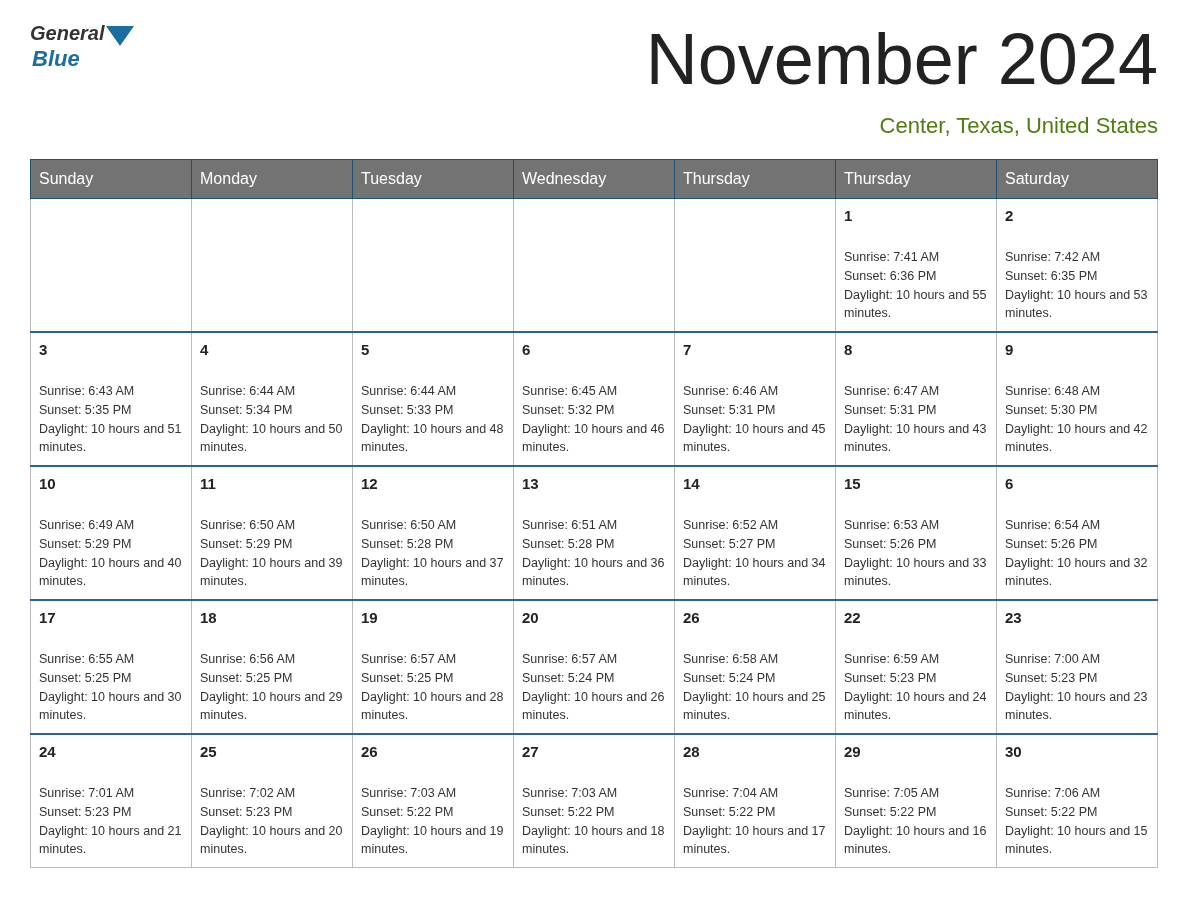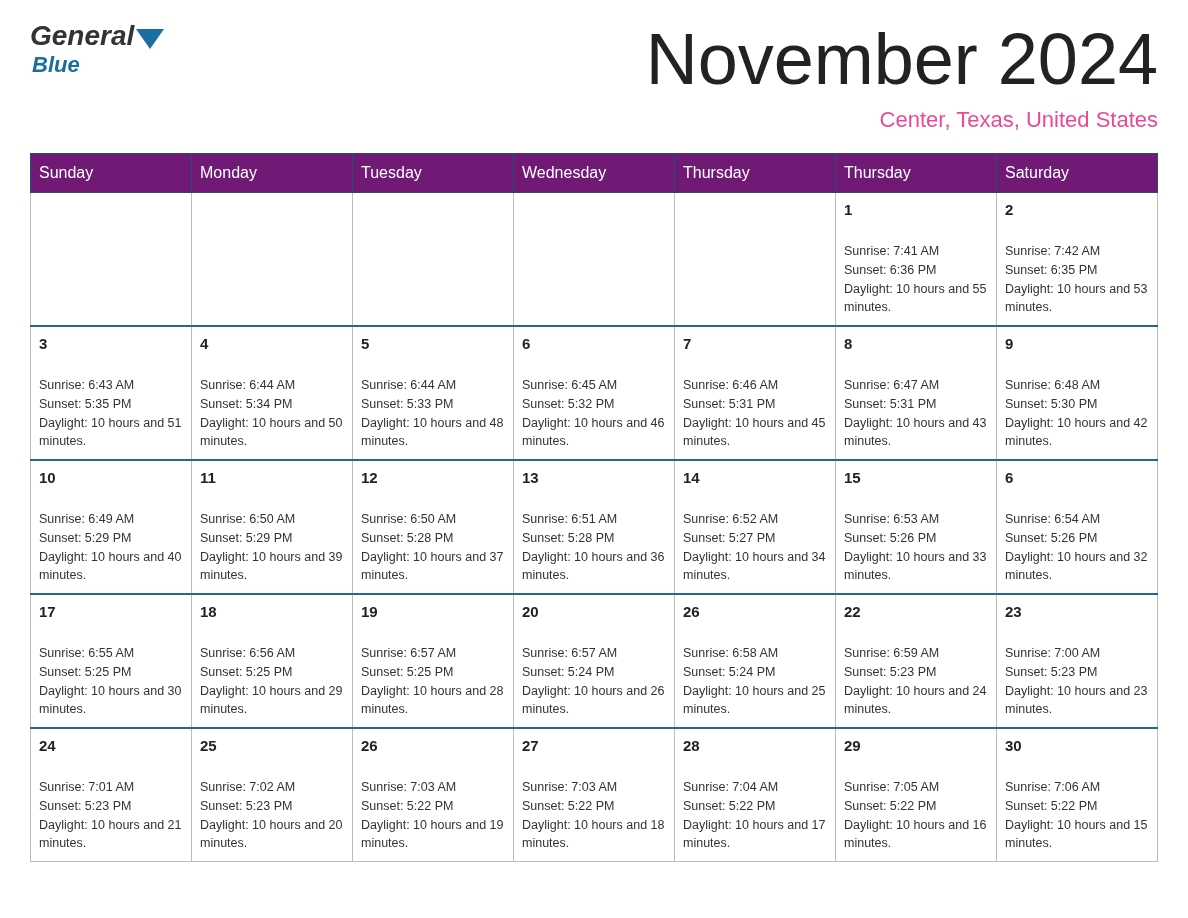--- a/index.html
+++ b/index.html
@@ -10,21 +10,21 @@
       min-height: 918px;
       padding: 20px 30px;
     }
     .header-area {
       display: flex;
       justify-content: space-between;
       align-items: flex-start;
       margin-bottom: 20px;
     }
     .logo-text-general {
-      font-size: 28px;
+      font-size: 20px;
       font-weight: bold;
       color: #333;
       font-style: italic;
     }
     .logo-triangle {
       width: 0;
       height: 0;
       border-left: 14px solid transparent;
       border-right: 14px solid transparent;
       border-top: 20px solid #1a6fa0;
@@ -50,30 +50,30 @@
       text-align: right;
     }
     .page-title {
       font-size: 72px;
       font-weight: normal;
       color: #222;
       line-height: 1.1;
     }
     .page-subtitle {
       font-size: 22px;
-      color: #ec4899;
-      margin-top: 8px;
+      color: #4d7c0f;
+      margin-top: 14px;
     }
     .calendar-table {
       width: 100%;
       border-collapse: collapse;
       border: 1px solid #999;
     }
     .calendar-table th {
-      background-color: #701a75;
+      background-color: #737373;
       color: #fff;
       padding: 10px 8px;
       font-size: 16px;
       font-weight: normal;
       text-align: left;
       border: 1px solid #1e4f75;
     }
     .calendar-table td {
       vertical-align: top;
       padding: 8px;

